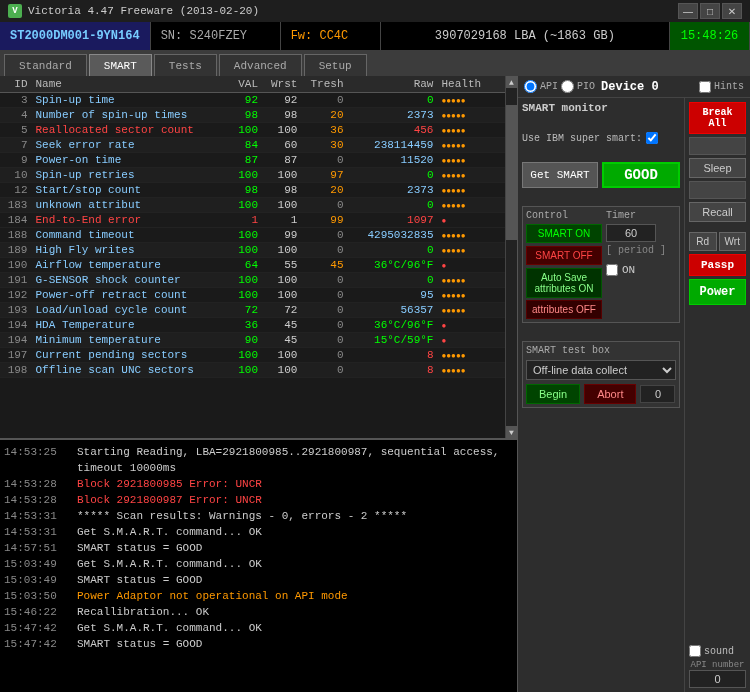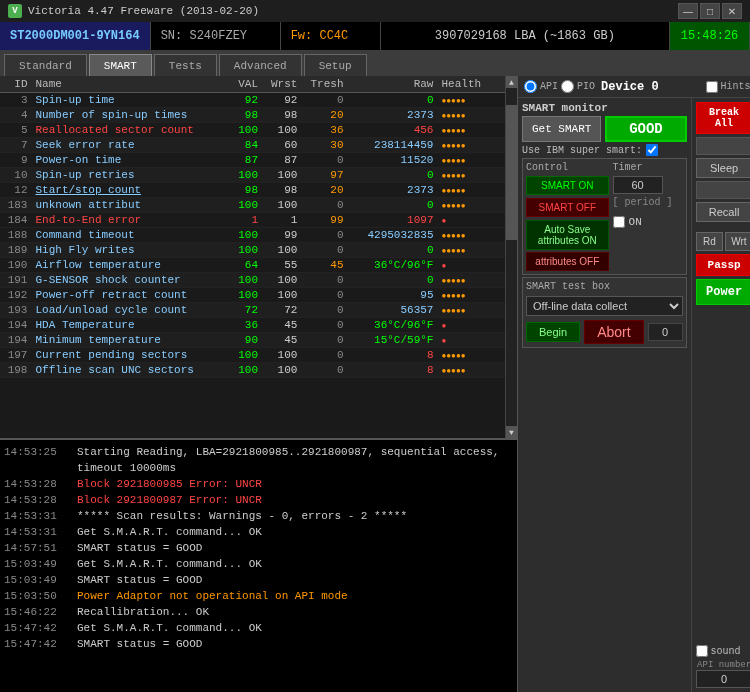--- a/index.html
+++ b/index.html
@@ -188,21 +188,21 @@
       <td class="col-id" style="color:#888; text-align:right; padding:1px 4px;">10</td>
       <td class="col-name row-ok" style="padding:1px 4px;">Spin-up retries</td>
       <td class="col-val val-ok" style="text-align:right; padding:1px 4px;">100</td>
       <td class="col-wrst" style="text-align:right; padding:1px 4px; color:#ccc;">100</td>
       <td class="col-tresh" style="text-align:right; padding:1px 4px; color:#f90;">97</td>
       <td class="col-raw val-ok" style="text-align:right; padding:1px 4px;">0</td>
       <td class="col-health" style="padding:1px 4px; color:#f90; font-size:8px;">●●●●●</td>
     </tr>
               <tr style="background: rgb(26, 26, 26);">
       <td class="col-id" style="color:#888; text-align:right; padding:1px 4px;">12</td>
-      <td class="col-name row-ok" style="padding:1px 4px;text-decoration:underline;">Start/stop count</td>
+      <td class="col-name row-ok" style="padding:1px 4px;">Start/stop count</td>
       <td class="col-val val-ok" style="text-align:right; padding:1px 4px;">98</td>
       <td class="col-wrst" style="text-align:right; padding:1px 4px; color:#ccc;">98</td>
       <td class="col-tresh" style="text-align:right; padding:1px 4px; color:#f90;">20</td>
       <td class="col-raw val-blue" style="text-align:right; padding:1px 4px;">2373</td>
       <td class="col-health" style="padding:1px 4px; color:#f90; font-size:8px;">●●●●●</td>
     </tr>
               <tr style="background: rgb(31, 31, 31);">
       <td class="col-id" style="color:#888; text-align:right; padding:1px 4px;">183</td>
       <td class="col-name row-ok" style="padding:1px 4px;">unknown attribut</td>
       <td class="col-val val-ok" style="text-align:right; padding:1px 4px;">100</td>
@@ -385,32 +385,32 @@
       </div>
       <span style="color:#fff; font-weight:bold; font-size:12px;">Device 0</span>
       <div style="margin-left:auto; display:flex; align-items:center; gap:3px;">
         <input type="checkbox" style="">
         <span>Hints</span>
       </div>
     </div>
 
     <div style="display:flex; flex:1;">
 
-      <div style="flex:1; padding:4px; display:flex; flex-direction:column; gap:2px;">
+      <div style="flex:1; padding:4px; display:flex; flex-direction:column; gap:18px;">
 
         <div style="color:#ccc; font-size:11px; font-weight:bold;">SMART monitor</div>
+
+        <div style="display:flex; align-items:center; gap:4px;">
+          <span style="font-size:10px; color:#bbb;">Use IBM super smart:</span>
+          <input type="checkbox" checked="" style="">
+        </div>
 
         <div style="display:flex; gap:4px; align-items:center;">
           <button class="btn btn-gray" style="flex:1; height:26px; background:#555; border:1px solid #777; color:#fff;">Get SMART</button>
           <button class="btn btn-green" style="flex:1; height:26px; background:#00aa00; border:2px solid #00cc00; color:#fff; font-size:14px; font-weight:bold;">GOOD</button>
-        </div>
-
-        <div style="display:flex; align-items:center; gap:4px;">
-          <span style="font-size:10px; color:#bbb;">Use IBM super smart:</span>
-          <input type="checkbox" checked="" style="">
         </div>
 
 
         <div style="border:1px solid #555; padding:3px; background:#333;">
           <div style="display:flex; gap:4px;">
             <div style="flex:1;">
               <div style="font-size:10px; color:#aaa; margin-bottom:3px;">Control</div>
               <div style="display:flex; gap:3px; margin-bottom:3px;flex-direction:column;">
                 <button class="smart-on" style="flex:1; background:#004400; color:#0f0; border:1px solid #006600; padding:3px 4px; font-size:10px; cursor:pointer;">SMART ON</button>
                 <button class="smart-off" style="flex:1; background:#440000; color:#f44; border:1px solid #660000; padding:3px 4px; font-size:10px; cursor:pointer;">SMART OFF</button>
@@ -435,21 +435,21 @@
         <div style="border:1px solid #555; padding:3px; background:#333;">
           <div style="font-size:10px; color:#aaa; margin-bottom:4px;">SMART test box</div>
           <select class="test-select" style="background:#222; border:1px solid #555; color:#ccc; width:100%; padding:2px; font-size:11px; margin-bottom:4px;">
             <option value="Off-line data collect">Off-line data collect</option>
             <option value="Short self-test">Short self-test</option>
             <option value="Extended self-test">Extended self-test</option>
             <option value="Conveyance test">Conveyance test</option>
           </select>
           <div style="display:flex; gap:4px; align-items:center;">
             <button class="begin-btn" style="background:#004400; color:#8f8; border:1px solid #006600; padding:3px 12px; cursor:pointer; font-size:11px;">Begin</button>
-            <button class="abort-btn" style="background:#440000; color:#f88; border:1px solid #660000; padding:3px 12px; cursor:pointer; font-size:14px;">Abort</button>
+            <button class="abort-btn" style="background:#440000; color:#f88; border:1px solid #660000; padding:3px 12px; cursor:pointer; font-size:11px;">Abort</button>
             <input type="text" class="test-val" style="background: rgb(34, 34, 34); border: 1px solid rgb(68, 68, 68); color: rgb(204, 204, 204); width: 35px; padding: 2px; font-size: 11px; text-align: center;" value="0">
           </div>
         </div>
 
       </div>
 
       <div style="flex:0 0 66px; background:#2d2d2d; border-left:1px solid #444; padding:4px; display:flex; flex-direction:column; gap:3px;">
         <button class="btn btn-red" style="background:#cc0000; color:#fff; border:1px solid #ee0000; font-weight:bold; padding:4px 2px; font-size:10px; cursor:pointer;">Break All</button>
 
         <div style="height:18px; background:#444; border:1px solid #555; display:flex; align-items:center; justify-content:center;"></div>

